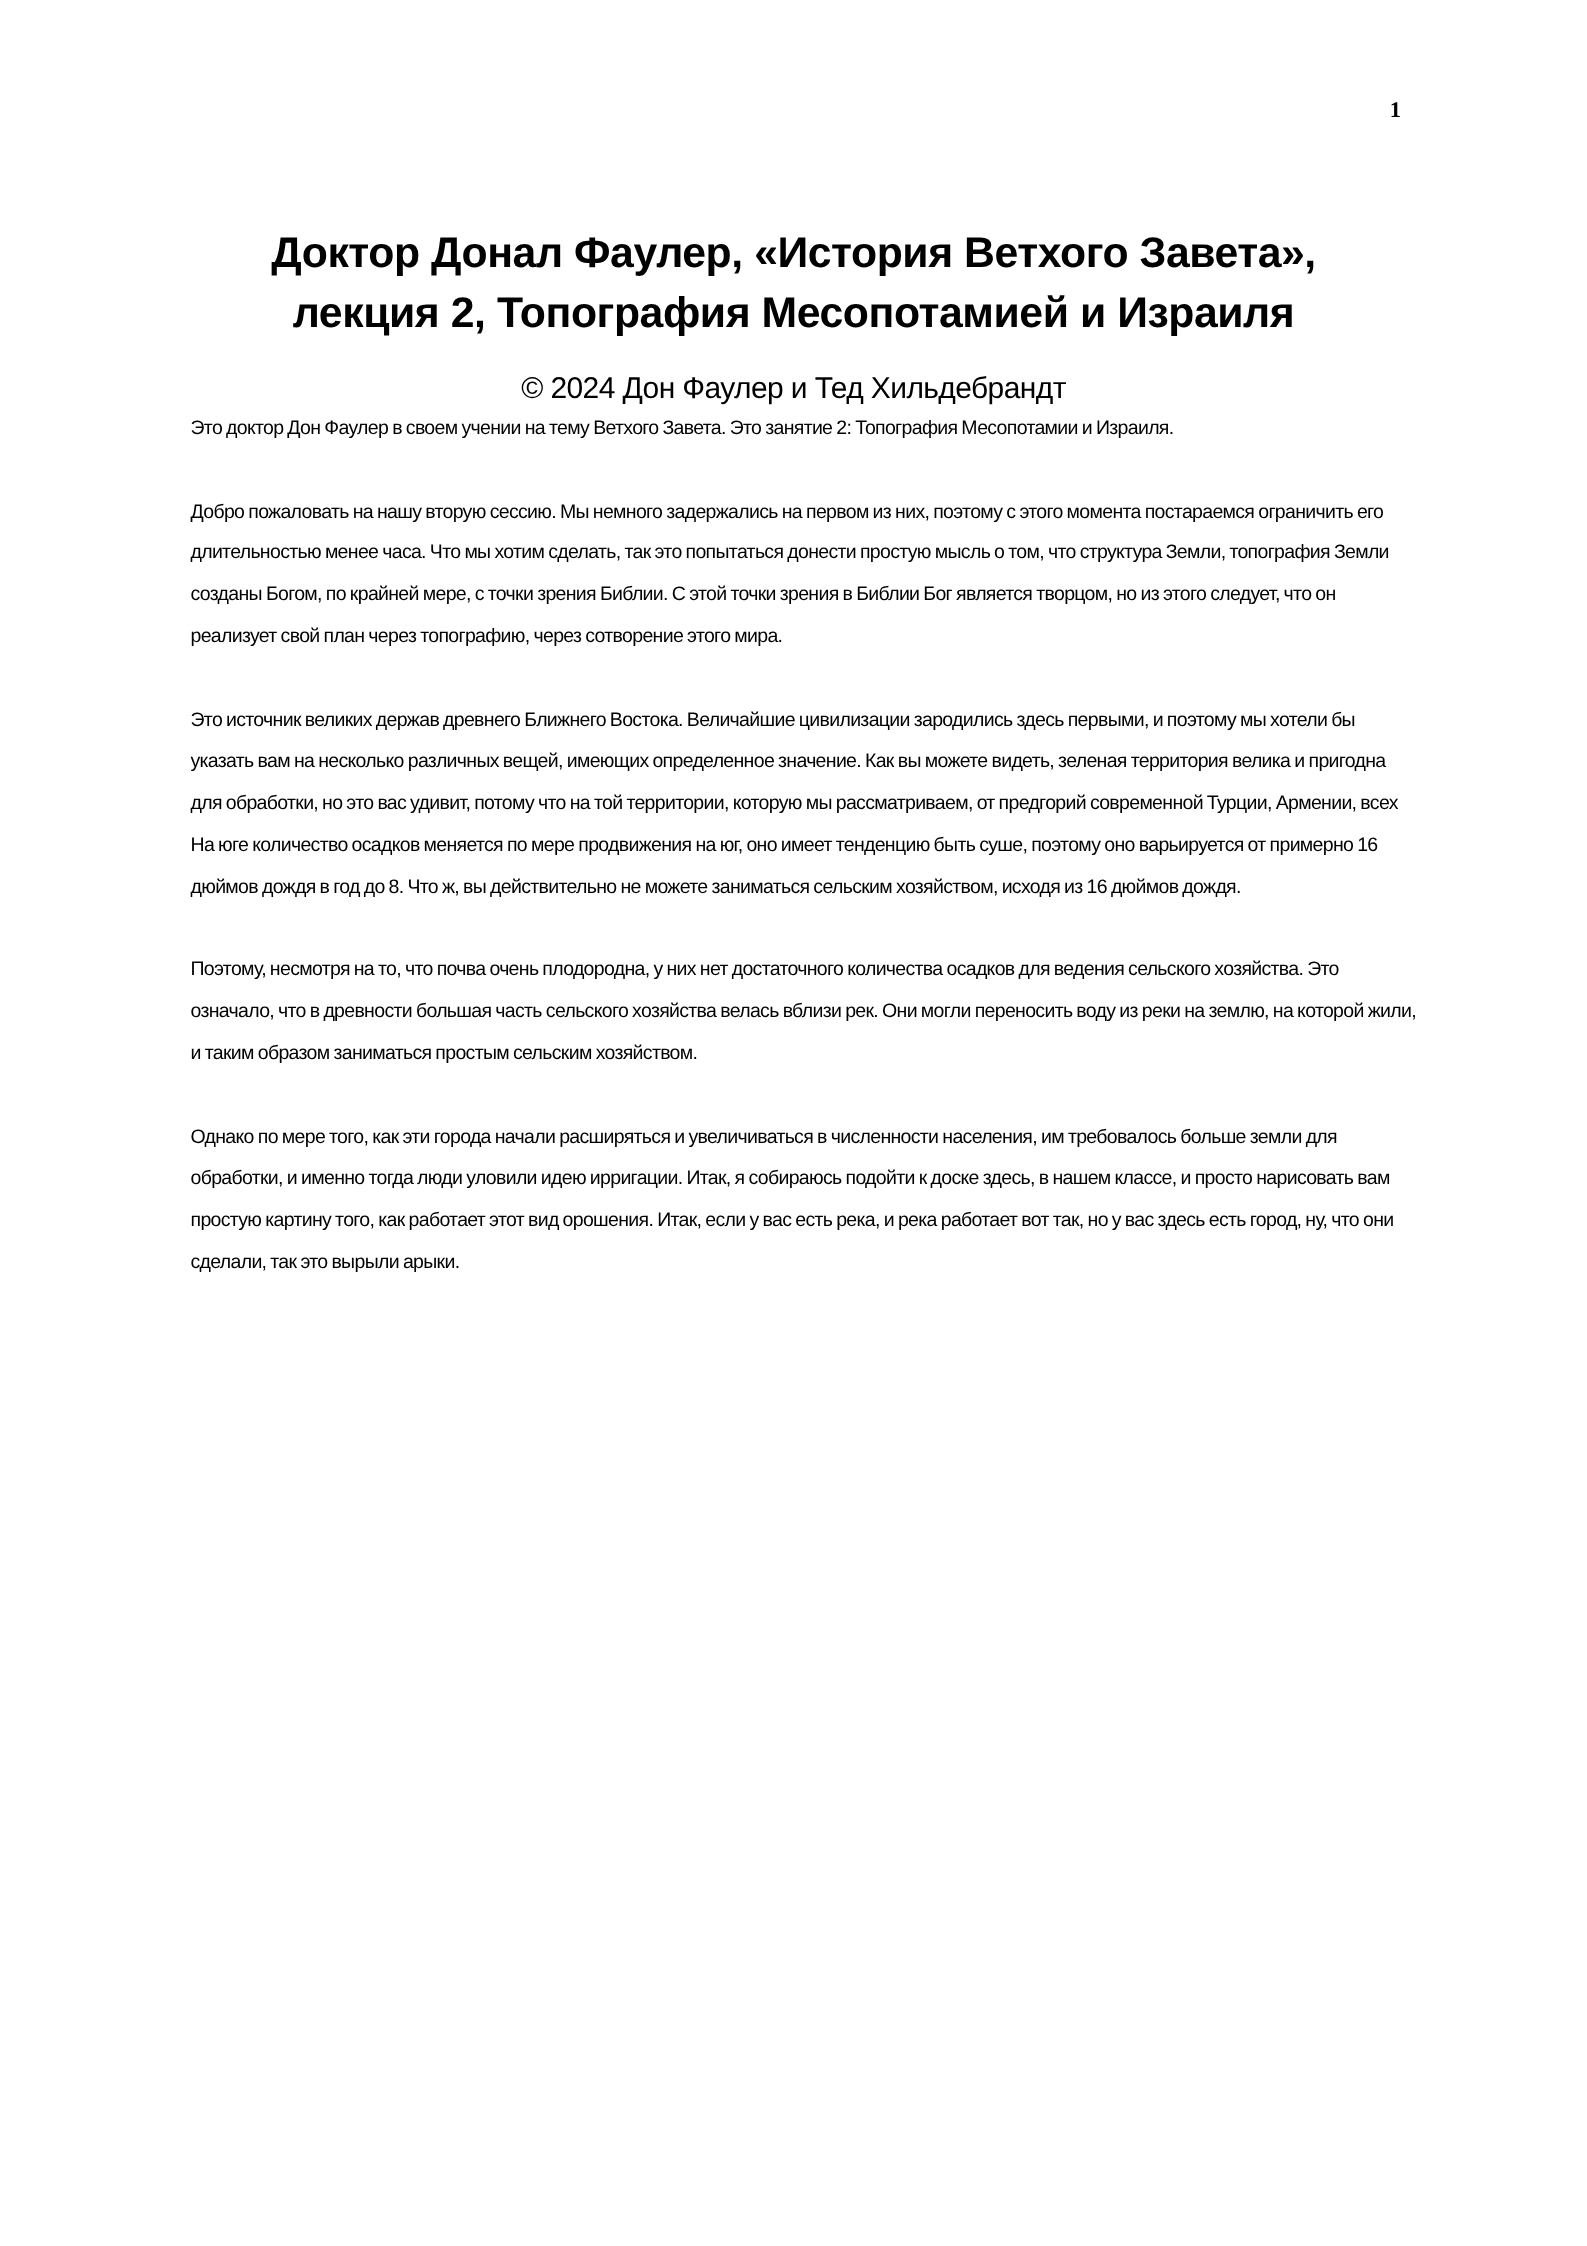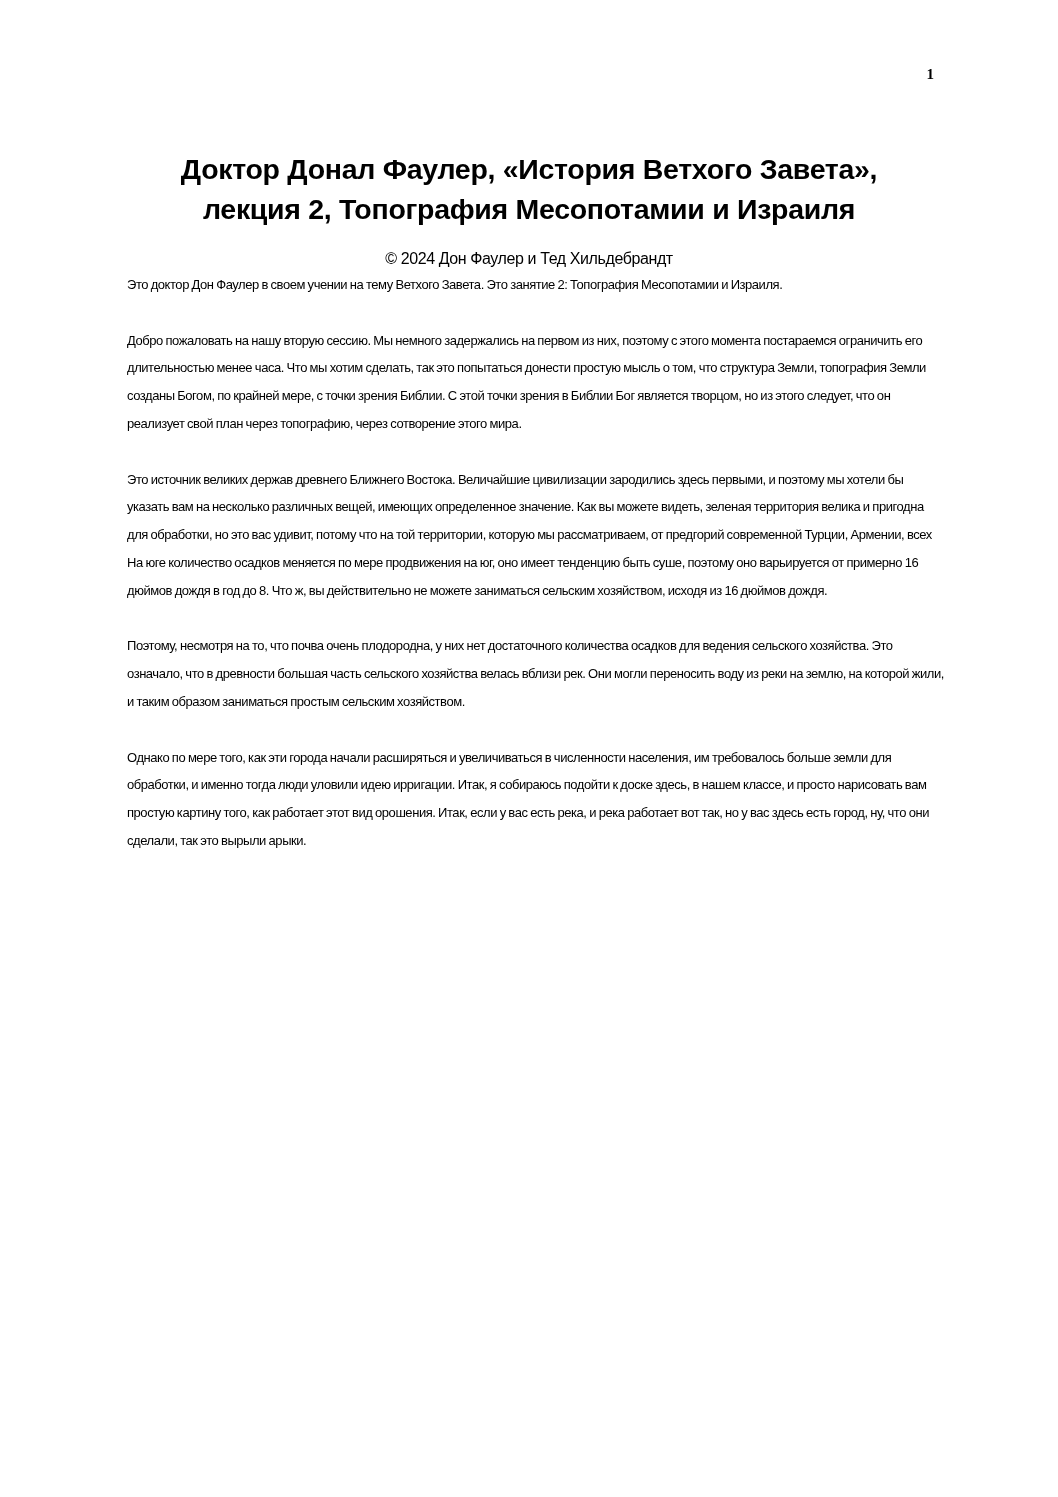--- a/index.html
+++ b/index.html
@@ -33,21 +33,21 @@
     .title {
       font-family: "Liberation Sans", sans-serif;
       font-weight: bold;
       font-size: 28.5px;
       line-height: 40px;
       margin: 17px;
       letter-spacing: -0.3px;
     }
     .copyright {
       font-family: "Liberation Sans", sans-serif;
-      font-size: 16px;
+      font-size: 20px;
       line-height: 26px;
       margin: 2px 0 0 0;
       letter-spacing: -0.4px;
     }
     .body-text {
       position: absolute;
       top: 271px;
       left: 127px;
       width: 820px;
     }
@@ -61,21 +61,21 @@
     }
   </style>
 </head>
 <body>
 
 <div class="page-number">1</div>
 
 <div class="title-block">
   <h1 class="title">
     <span>Доктор Донал Фаулер, «История Ветхого Завета»,</span><br>
-    <span>лекция 2, Топография Месопотамии и Израиля</span>
+    <span>лекция 2, Топография Месопотамией и Израиля</span>
   </h1>
   <p class="copyright">© 2024 Дон Фаулер и Тед Хильдебрандт</p>
 </div>
 
 <div class="body-text">
   <p class="para">Это доктор Дон Фаулер в своем учении на тему Ветхого Завета. Это занятие 2: Топография Месопотамии и Израиля.</p>
   <p class="para">Добро пожаловать на нашу вторую сессию. Мы немного задержались на первом из них, поэтому с этого момента постараемся ограничить его длительностью менее часа. Что мы хотим сделать, так это попытаться донести простую мысль о том, что структура Земли, топография Земли созданы Богом, по крайней мере, с точки зрения Библии. С этой точки зрения в Библии Бог является творцом, но из этого следует, что он реализует свой план через топографию, через сотворение этого мира.</p>
   <p class="para">Это источник великих держав древнего Ближнего Востока. Величайшие цивилизации зародились здесь первыми, и поэтому мы хотели бы указать вам на несколько различных вещей, имеющих определенное значение. Как вы можете видеть, зеленая территория велика и пригодна для обработки, но это вас удивит, потому что на той территории, которую мы рассматриваем, от предгорий современной Турции, Армении, всех На юге количество осадков меняется по мере продвижения на юг, оно имеет тенденцию быть суше, поэтому оно варьируется от примерно 16 дюймов дождя в год до 8. Что ж, вы действительно не можете заниматься сельским хозяйством, исходя из 16 дюймов дождя.</p>
   <p class="para">Поэтому, несмотря на то, что почва очень плодородна, у них нет достаточного количества осадков для ведения сельского хозяйства. Это означало, что в древности большая часть сельского хозяйства велась вблизи рек. Они могли переносить воду из реки на землю, на которой жили, и таким образом заниматься простым сельским хозяйством.</p>
   <p class="para">Однако по мере того, как эти города начали расширяться и увеличиваться в численности населения, им требовалось больше земли для обработки, и именно тогда люди уловили идею ирригации. Итак, я собираюсь подойти к доске здесь, в нашем классе, и просто нарисовать вам простую картину того, как работает этот вид орошения. Итак, если у вас есть река, и река работает вот так, но у вас здесь есть город, ну, что они сделали, так это вырыли арыки.</p>

